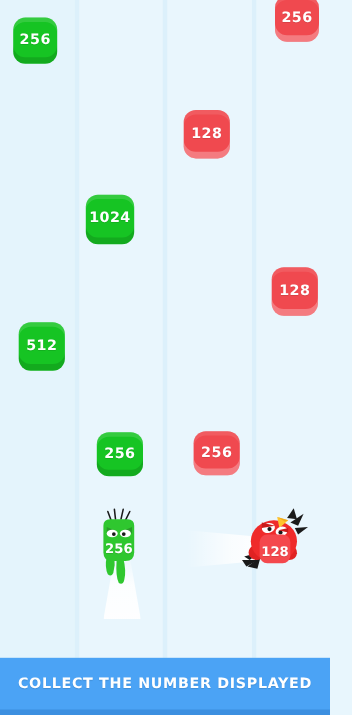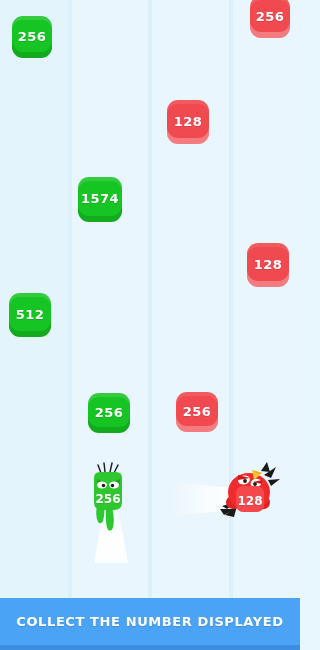--- a/index.html
+++ b/index.html
@@ -100,28 +100,28 @@
 
   <div class="blk red" style="left:250px;top:-4px;width:40px;height:42px;font-size:13px;">
     <span>256</span>
   </div>
 
   <div class="blk red" style="left:167px;top:100px;width:42px;height:44px;font-size:13px;">
     <span>128</span>
   </div>
 
   <div class="blk green" style="left:78px;top:177px;width:44px;height:45px;font-size:13px;">
-    <span>1574</span>
+    <span>1024</span>
   </div>
 
   <div class="blk red" style="left:247px;top:243px;width:42px;height:44px;font-size:13px;">
     <span>128</span>
   </div>
 
-  <div class="blk green" style="left:9px;top:293px;width:42px;height:44px;font-size:13px;">
+  <div class="blk green" style="left:17px;top:293px;width:42px;height:44px;font-size:13px;">
     <span>512</span>
   </div>
 
   <div class="blk green" style="left:88px;top:393px;width:42px;height:40px;font-size:13px;">
     <span>256</span>
   </div>
 
   <div class="blk red" style="left:176px;top:392px;width:42px;height:40px;font-size:13px;">
     <span>256</span>
   </div>

